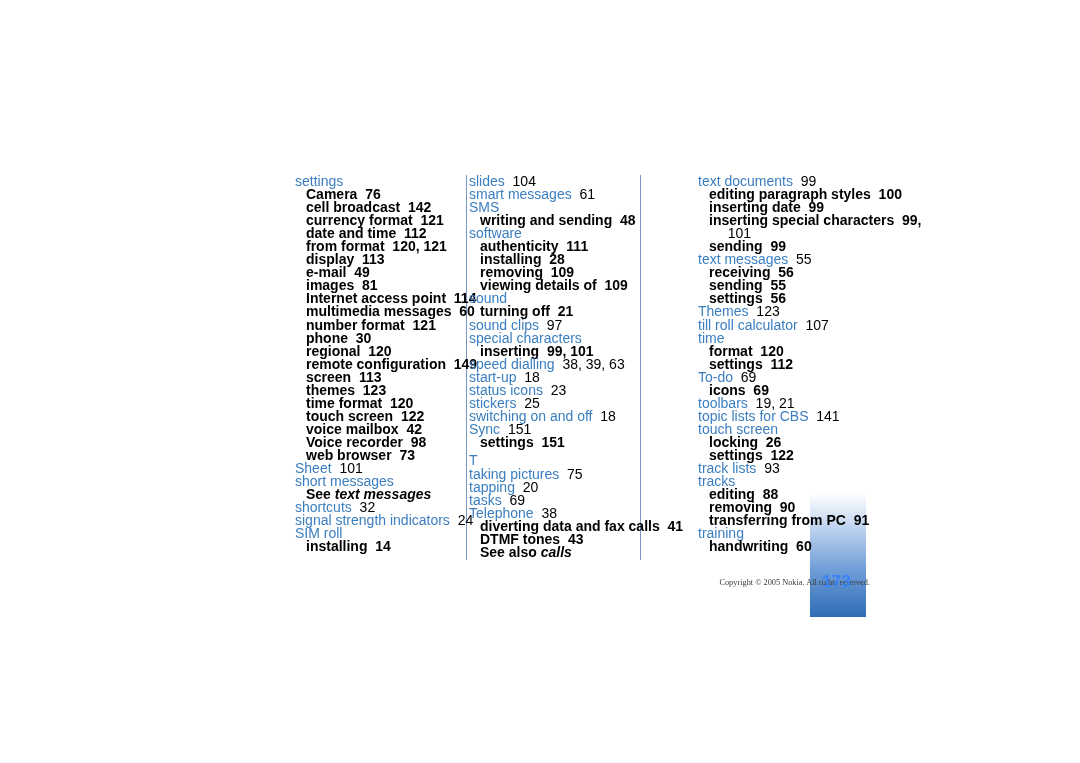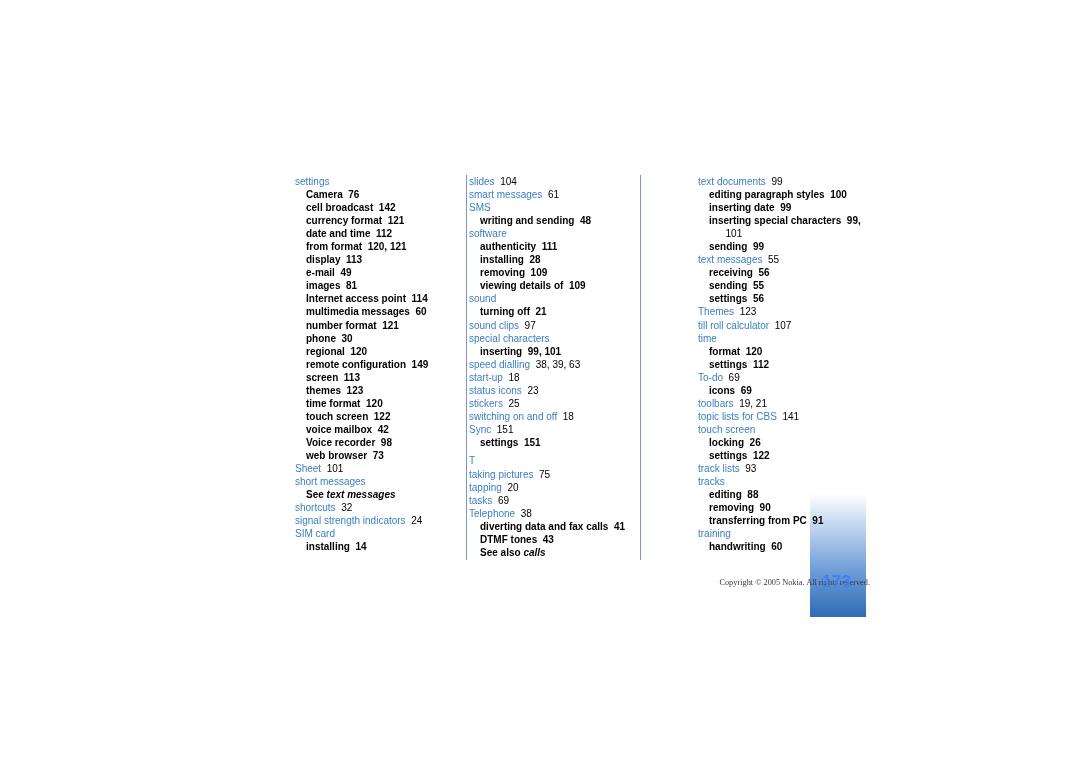--- a/index.html
+++ b/index.html
@@ -34,21 +34,21 @@
     position: absolute;
     left: 295px;
     top: 175px;
     width: 530px;
     height: 390px;
   }
   .col {
     position: absolute;
     top: 0;
     width: 160px;
-    font-size: 10px;
+    font-size: 14px;
     line-height: 13.05px;
     color: #000000;
   }
   .col1 { left: 0px; }
   .col2 { left: 174px; }
   .col3 { left: 370px; margin-left: 33px; }
   .col-rule {
     position: absolute;
     top: 175px;
     width: 1px;
@@ -138,21 +138,21 @@
         <span class="entry sub"><span>time format</span>&nbsp;&nbsp;<span class="num">120</span></span>
         <span class="entry sub"><span>touch screen</span>&nbsp;&nbsp;<span class="num">122</span></span>
         <span class="entry sub"><span>voice mailbox</span>&nbsp;&nbsp;<span class="num">42</span></span>
         <span class="entry sub"><span>Voice recorder</span>&nbsp;&nbsp;<span class="num">98</span></span>
         <span class="entry sub"><span>web browser</span>&nbsp;&nbsp;<span class="num">73</span></span>
         <span class="entry head"><span>Sheet</span>&nbsp;&nbsp;<span class="num">101</span></span>
         <span class="entry head"><span>short messages</span></span>
         <span class="entry sub"><span>See</span> <span class="ital">text messages</span></span>
         <span class="entry head"><span>shortcuts</span>&nbsp;&nbsp;<span class="num">32</span></span>
         <span class="entry head"><span>signal strength indicators</span>&nbsp;&nbsp;<span class="num">24</span></span>
-        <span class="entry head"><span>SIM card</span></span>
+        <span class="entry head"><span>SIM roll</span></span>
         <span class="entry sub"><span>installing</span>&nbsp;&nbsp;<span class="num">14</span></span>
       </div>
     <div class="col col2" id="col-1">
         <span class="entry head"><span>slides</span>&nbsp;&nbsp;<span class="num">104</span></span>
         <span class="entry head"><span>smart messages</span>&nbsp;&nbsp;<span class="num">61</span></span>
         <span class="entry head"><span>SMS</span></span>
         <span class="entry sub"><span>writing and sending</span>&nbsp;&nbsp;<span class="num">48</span></span>
         <span class="entry head"><span>software</span></span>
         <span class="entry sub"><span>authenticity</span>&nbsp;&nbsp;<span class="num">111</span></span>
         <span class="entry sub"><span>installing</span>&nbsp;&nbsp;<span class="num">28</span></span>

